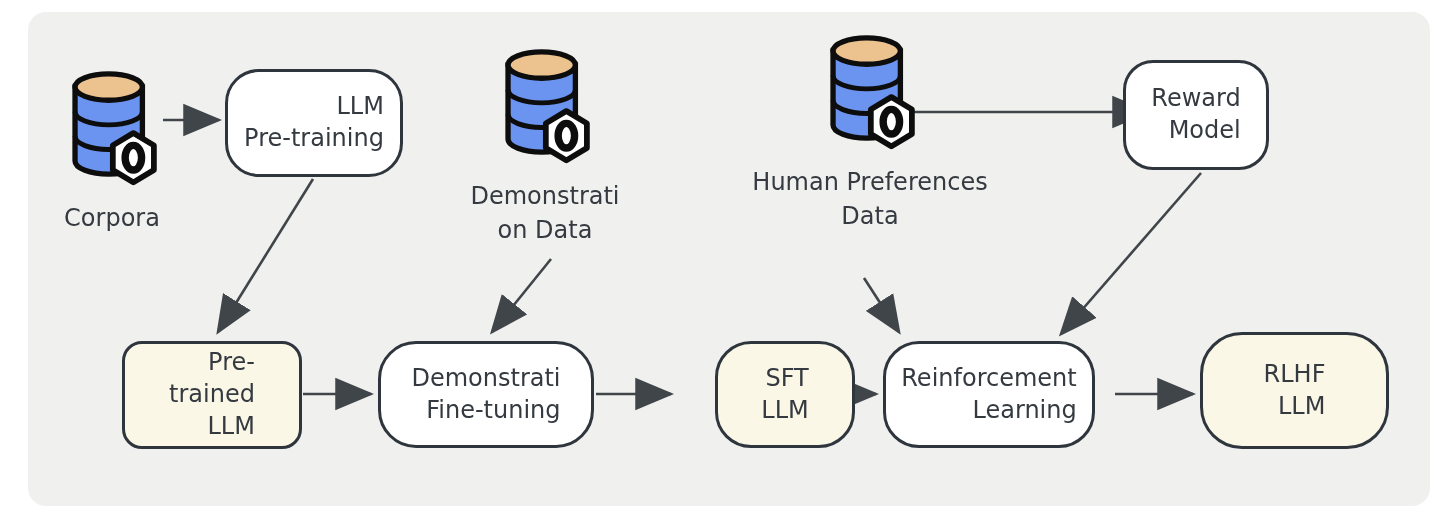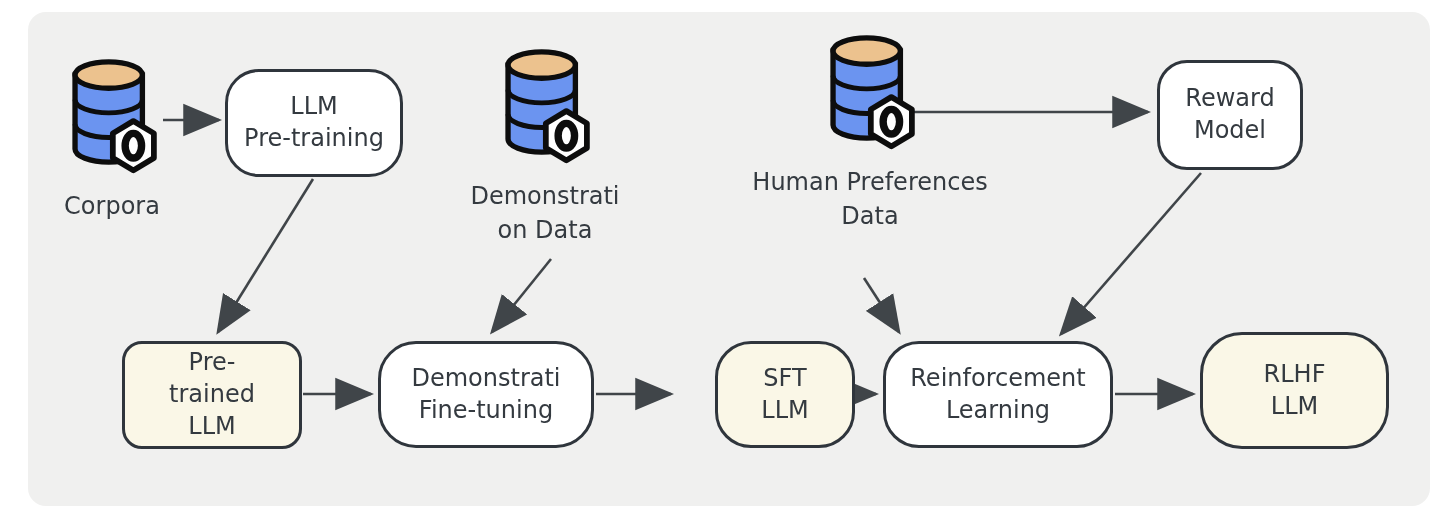--- a/index.html
+++ b/index.html
@@ -10,21 +10,21 @@
   html,body{margin:0;padding:0;background:var(--bg);}
   .scene{position:relative;width:1438px;height:514px;background:var(--bg);
     font-family:"DejaVu Sans",sans-serif;overflow:hidden;}
   .panel{position:absolute;left:28px;top:12px;width:1402px;height:494px;
     background:var(--panel);border-radius:18px;}
   svg.edges{position:absolute;left:0;top:0;width:1438px;height:514px;pointer-events:none;}
   svg.edges line{stroke:var(--arrow);stroke-width:2.6px;}
   svg.edges .head{fill:var(--arrow);}
   .node{position:absolute;display:flex;align-items:center;justify-content:center;
     border:3px solid var(--stroke);background:var(--white-fill);
-    text-align:center;box-sizing:border-box;}
+    text-align:right;box-sizing:border-box;}
   .node.cream{background:var(--cream-fill);}
   .node .lbl{white-space:pre-line;font-size:24px;line-height:1.32;color:var(--text);}
   .datastore{position:absolute;display:flex;flex-direction:column;align-items:center;}
   .db-svg{display:block;}
   .db-body{fill:var(--db-blue);stroke:var(--outline);stroke-width:6.5;}
   .db-band{fill:none;stroke:var(--outline);stroke-width:6;}
   .db-top{fill:var(--db-tan);stroke:var(--outline);stroke-width:6.5;}
   .nut{fill:var(--badge);stroke:var(--outline);stroke-width:7;stroke-linejoin:round;}
   .nut-hole{fill:var(--badge);stroke:var(--outline);stroke-width:9;}
   .ds-label{margin-top:12px;font-size:24px;line-height:1.42;color:var(--text);
@@ -47,21 +47,21 @@
     <line x1="551" y1="259" x2="492" y2="332" marker-end="url(#arw)"></line>
     <line x1="908" y1="112" x2="1148" y2="112" marker-end="url(#arw)"></line>
     <line x1="864" y1="278" x2="899" y2="332" marker-end="url(#arw)"></line>
     <line x1="1201" y1="173" x2="1061" y2="334" marker-end="url(#arw)"></line>
     <line x1="303" y1="394" x2="371" y2="394" marker-end="url(#arw)"></line>
     <line x1="596" y1="394" x2="671" y2="394" marker-end="url(#arw)"></line>
     <line x1="820" y1="394" x2="876" y2="394" marker-end="url(#arw)"></line>
     <line x1="1115" y1="394" x2="1193" y2="394" marker-end="url(#arw)"></line>
   </svg>
 
-  <div class="datastore" style="left:36px;top:52px;width:152px;">
+  <div class="datastore" style="left:36px;top:64px;width:152px;">
     <svg class="db-svg" width="92" height="125" viewBox="0 0 112 152">
       <path class="db-body" d="M11 28 L93 28 L93 118 A41 16 0 0 1 11 118 Z"></path>
       <path class="db-band" d="M11 58 A41 16 0 0 0 93 58"></path>
       <path class="db-band" d="M11 88 A41 16 0 0 0 93 88"></path>
       <ellipse class="db-top" cx="52" cy="28" rx="41" ry="16"></ellipse>
       <polygon class="nut" points="82,84 107,99 107,129 82,144 57,129 57,99"></polygon>
       <ellipse class="nut-hole" cx="82" cy="114" rx="10" ry="15"></ellipse>
     </svg>
     <div class="ds-label">Corpora</div>
   </div>
@@ -90,42 +90,42 @@
     </svg>
     <div class="ds-label">Human Preferences
 Data</div>
   </div>
 
   <div class="node" style="left:225px;top:69px;width:178px;height:108px;border-radius:34px;">
     <span class="lbl">LLM
 Pre-training</span>
   </div>
 
-  <div class="node" style="left:1157px;top:60px;width:146px;height:110px;border-radius:30px;">
+  <div class="node" style="left:1123px;top:60px;width:146px;height:110px;border-radius:30px;">
     <span class="lbl">Reward
 Model</span>
   </div>
 
   <div class="node cream" style="left:122px;top:341px;width:180px;height:108px;border-radius:20px;">
     <span class="lbl">Pre-
 trained
 LLM</span>
   </div>
 
   <div class="node" style="left:378px;top:341px;width:216px;height:107px;border-radius:38px;">
     <span class="lbl">Demonstrati
 Fine-tuning</span>
   </div>
 
   <div class="node cream" style="left:678px;top:341px;width:140px;height:107px;border-radius:36px;margin-left:37px;">
     <span class="lbl">SFT
 LLM</span>
   </div>
 
-  <div class="node" style="left:883px;top:341px;width:230px;height:107px;border-radius:36px;">
+  <div class="node" style="left:883px;top:341px;width:212px;height:107px;border-radius:36px;">
     <span class="lbl">Reinforcement
 Learning</span>
   </div>
 
   <div class="node cream" style="left:1200px;top:332px;width:189px;height:117px;border-radius:42px;">
     <span class="lbl">RLHF
 LLM</span>
   </div>
 </div>
 

